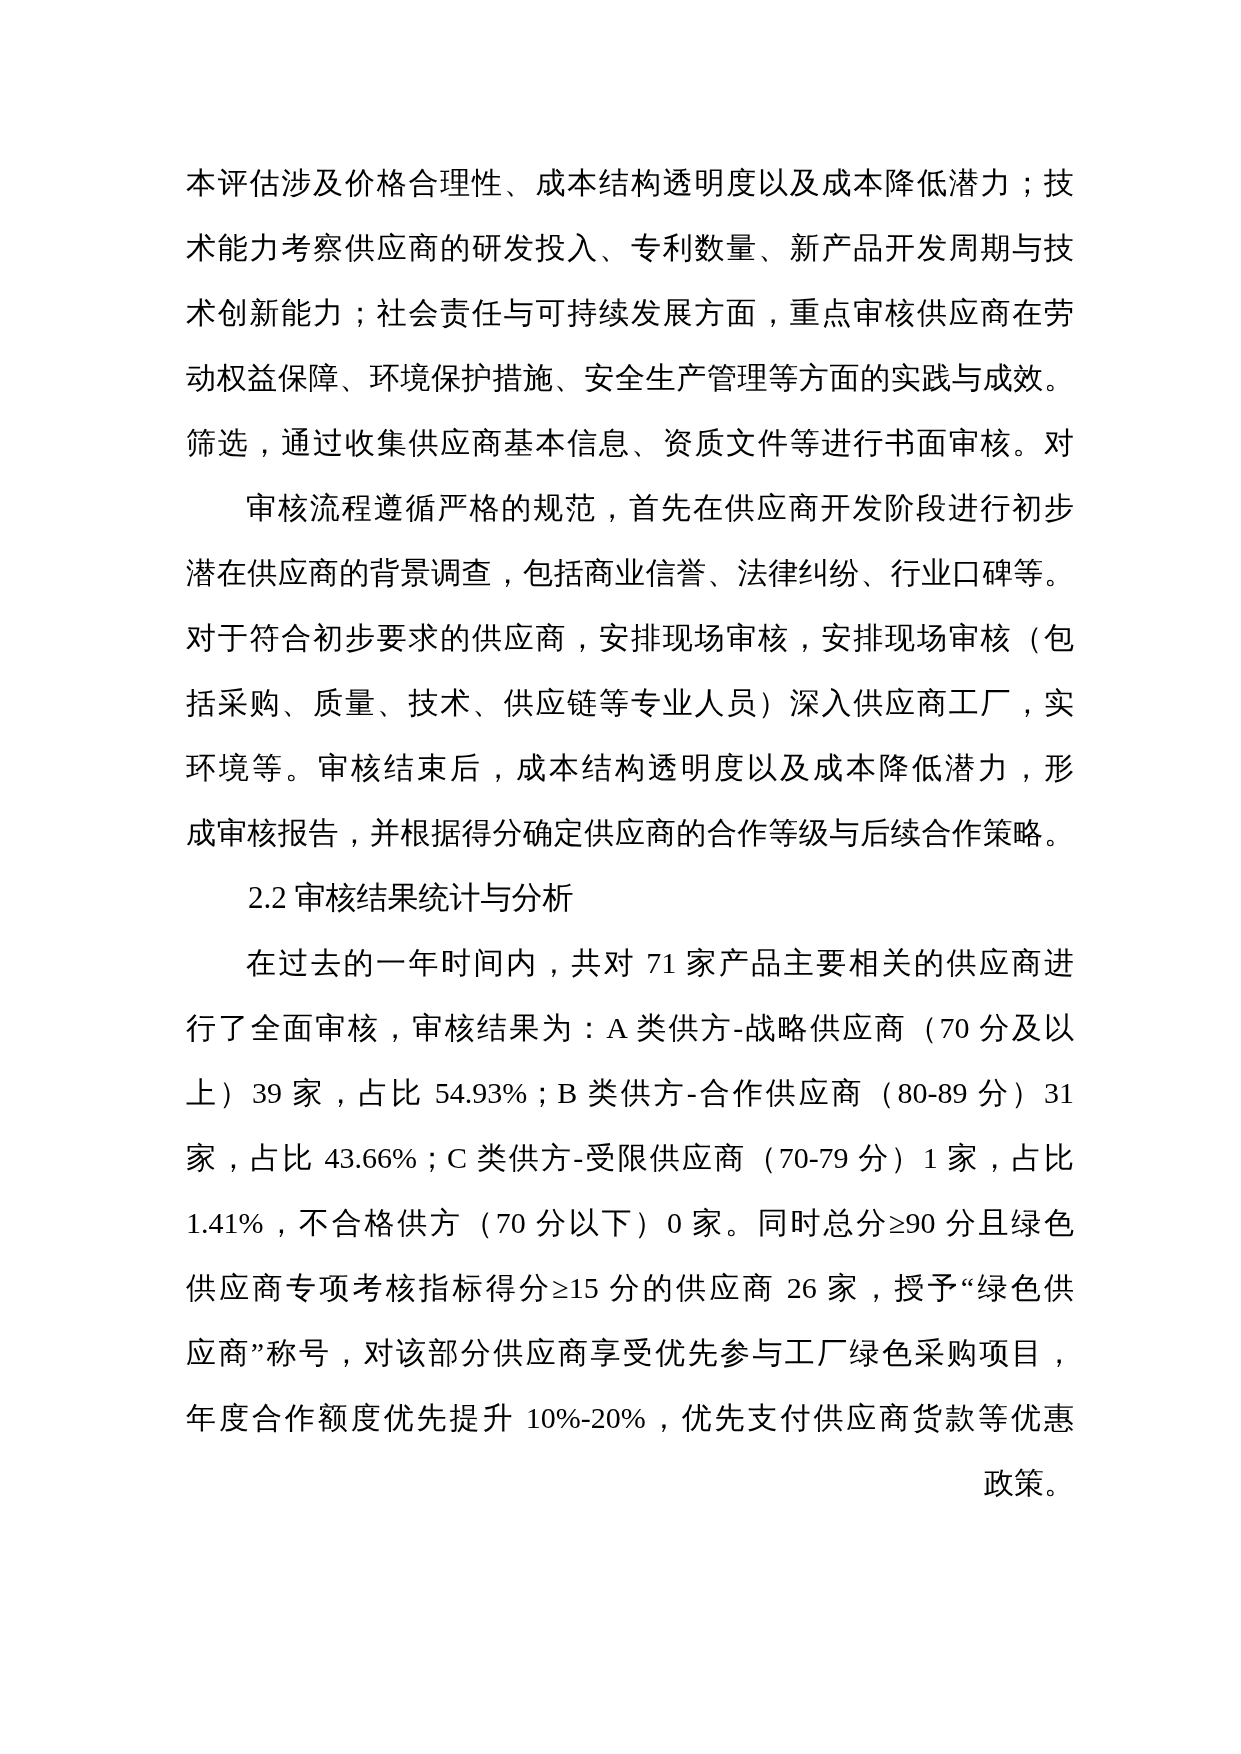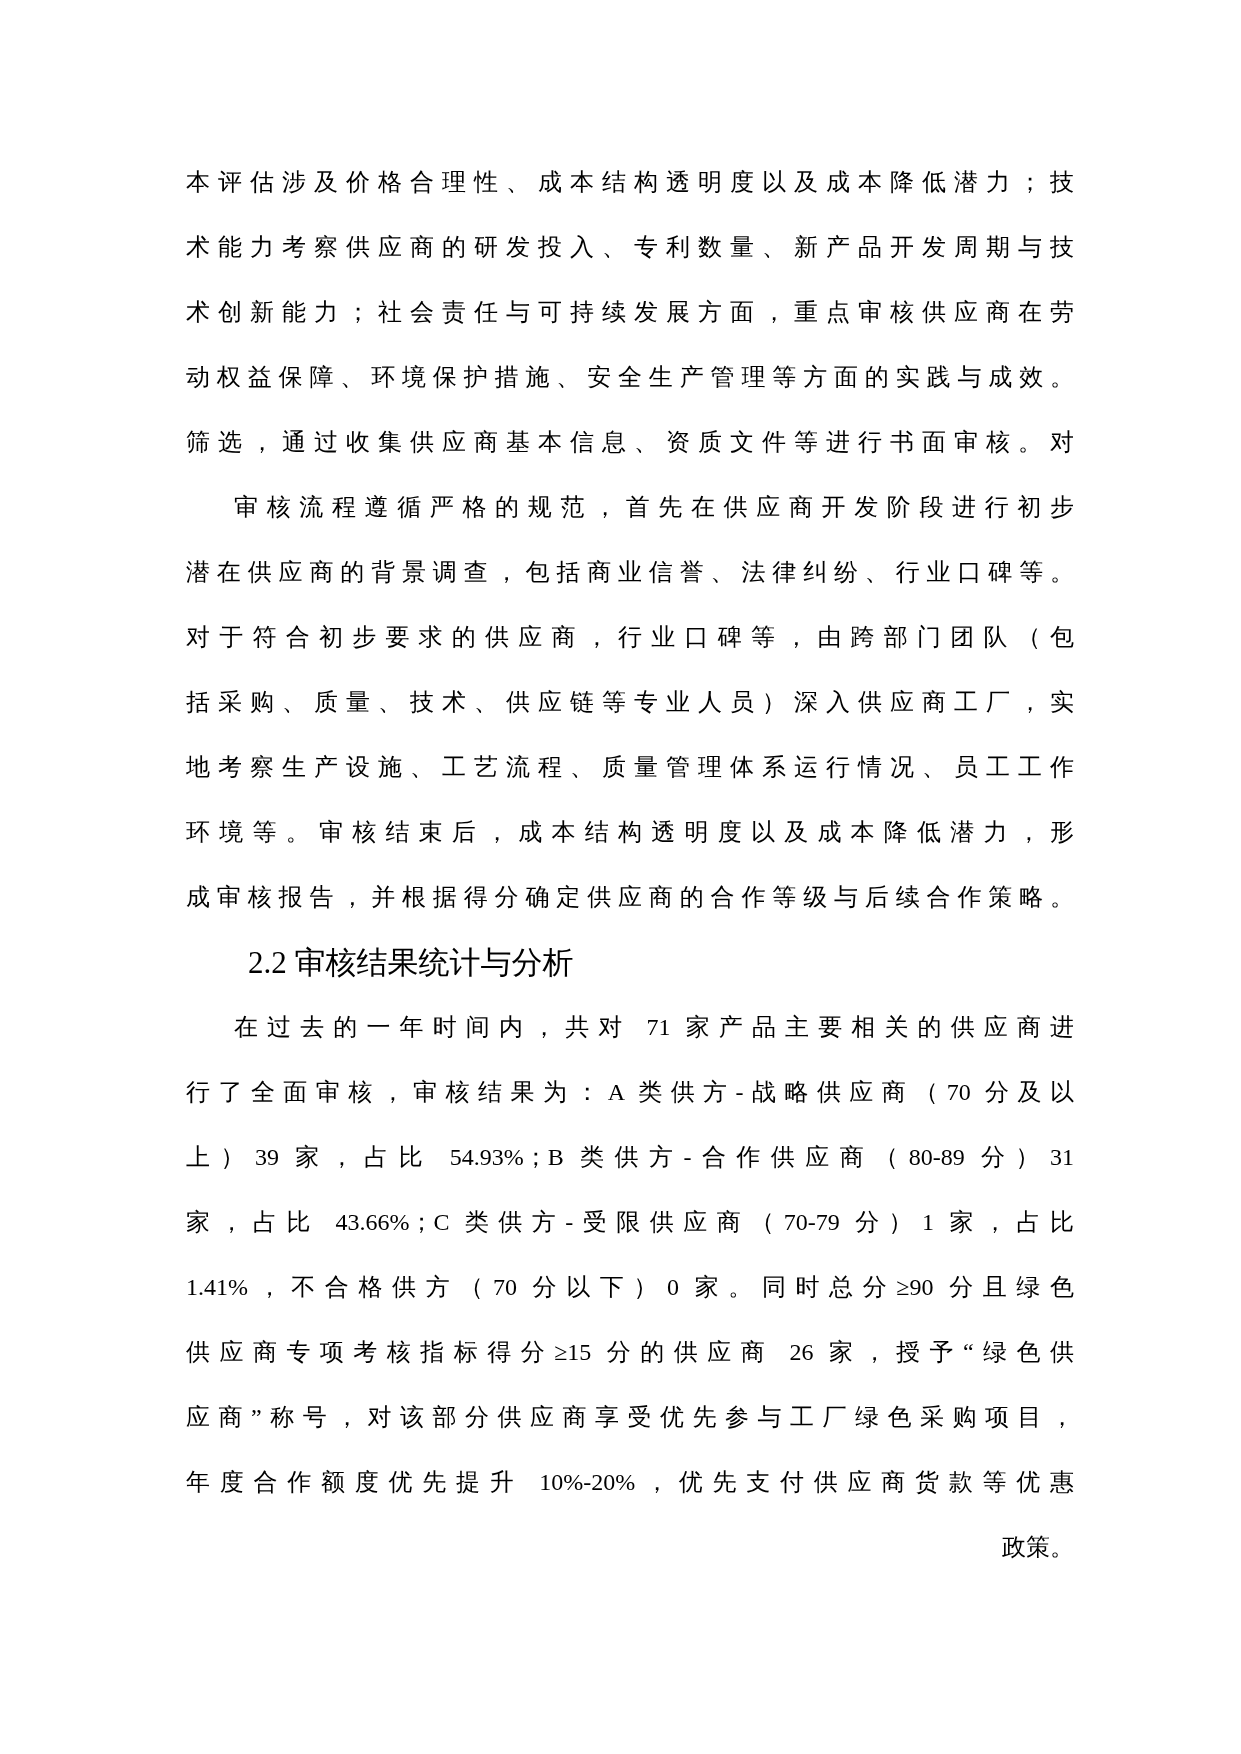--- a/index.html
+++ b/index.html
@@ -16,21 +16,21 @@
     font-family: "Liberation Serif", "DejaVu Serif", serif;
     color: #000000;
   }
   .content {
     position: absolute;
     left: 186px;
     top: 150px;
     width: 888px;
   }
   .tline {
-    font-size: 24px;
+    font-size: 30px;
     line-height: 65px;
     height: 65px;
     overflow: hidden;
   }
   
   .jline {
     text-align: justify;
     text-align-last: justify;
   }
   .indent {
@@ -56,23 +56,22 @@
       <div class="tline jline">本评估涉及价格合理性、成本结构透明度以及成本降低潜力；技</div>
       <div class="tline jline">术能力考察供应商的研发投入、专利数量、新产品开发周期与技</div>
       <div class="tline jline">术创新能力；社会责任与可持续发展方面，重点审核供应商在劳</div>
       <div class="tline jline">动权益保障、环境保护措施、安全生产管理等方面的实践与成效。</div>
     </div>
 
     <div>
       <div class="tline jline">筛选，通过收集供应商基本信息、资质文件等进行书面审核。对</div>
       <div class="tline jline indent">审核流程遵循严格的规范，首先在供应商开发阶段进行初步</div>
       <div class="tline jline">潜在供应商的背景调查，包括商业信誉、法律纠纷、行业口碑等。</div>
-      <div class="tline jline">对于符合初步要求的供应商，行业口碑等，由跨部门团队（包</div>
+      <div class="tline jline">对于符合初步要求的供应商，安排现场审核，安排现场审核（包</div>
       <div class="tline jline">括采购、质量、技术、供应链等专业人员）深入供应商工厂，实</div>
-      <div class="tline jline">地考察生产设施、工艺流程、质量管理体系运行情况、员工工作</div>
       <div class="tline jline">环境等。审核结束后，成本结构透明度以及成本降低潜力，形</div>
       <div class="tline jline">成审核报告，并根据得分确定供应商的合作等级与后续合作策略。</div>
     </div>
 
     <div class="tline heading">2.2 审核结果统计与分析</div>
 
     <div>
       <div class="tline jline indent">在过去的一年时间内，共对 71 家产品主要相关的供应商进</div>
       <div class="tline jline">行了全面审核，审核结果为：A 类供方-战略供应商（70 分及以</div>
       <div class="tline jline">上）39 家，占比 54.93%；B 类供方-合作供应商（80-89 分）31</div>

